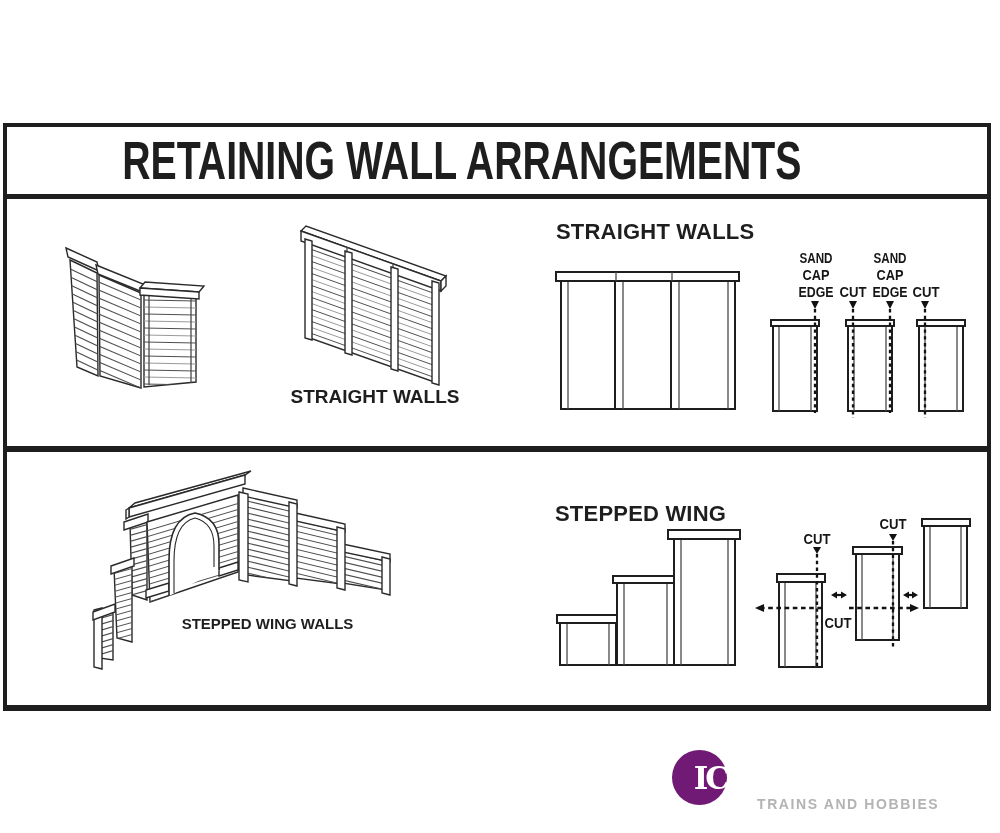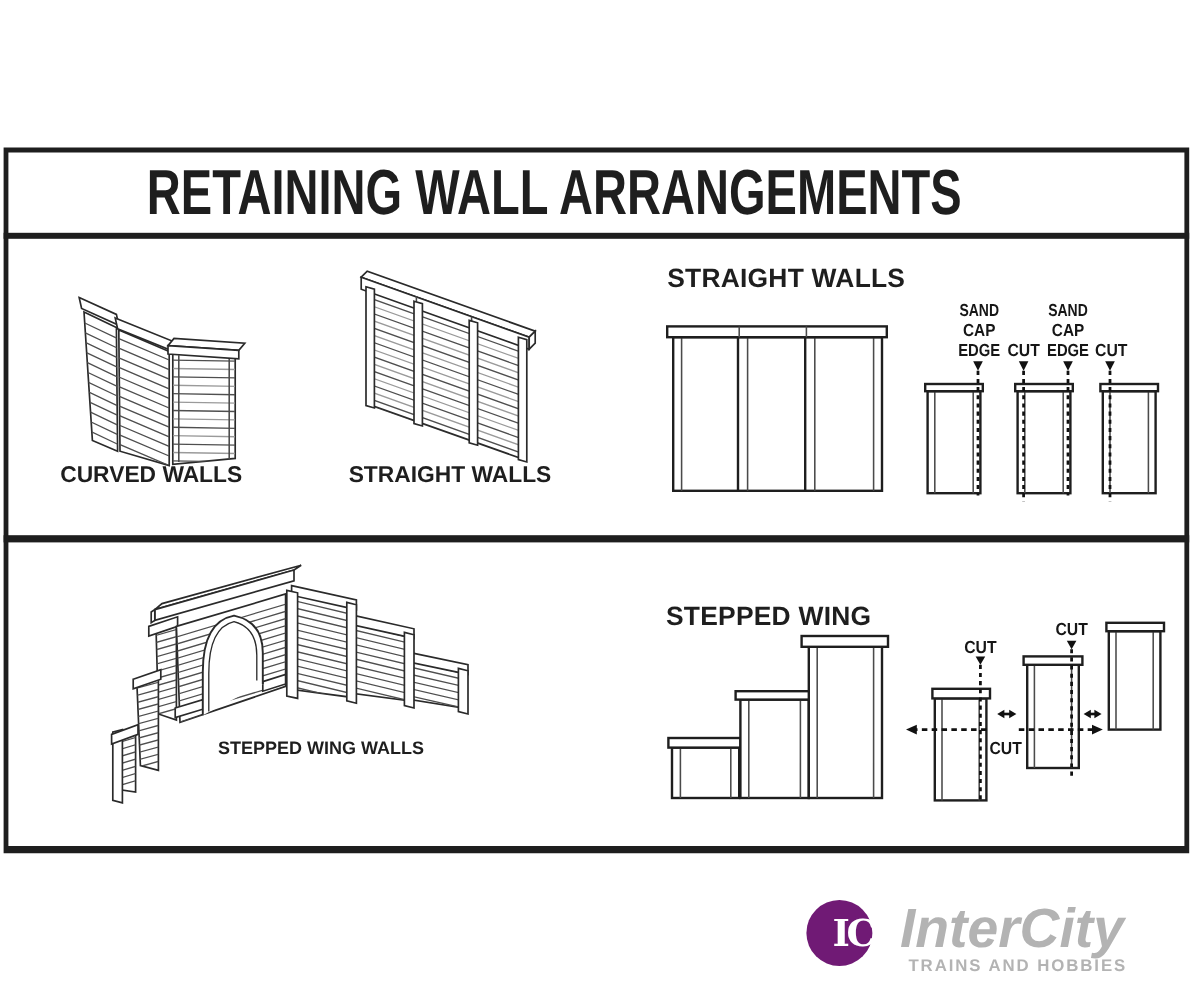--- a/index.html
+++ b/index.html
@@ -80,21 +80,20 @@
       <g clip-path="url(#cw3)">
         <path class="slat" d="M92,64 L152,65 M92,78 L152,79 M92,92 L152,93 M92,106 L152,107 M92,120 L152,121 M92,134 L152,135 M92,148 L152,149"></path>
         <path class="slatg" d="M92,71 L152,72 M92,85 L152,86 M92,99 L152,100 M92,113 L152,114 M92,127 L152,128 M92,141 L152,142"></path>
       </g>
       <line class="inner" x1="101" y1="60" x2="101" y2="149"></line>
       <line class="inner" x1="143" y1="61" x2="143" y2="147"></line>
       <polygon class="outline-thin" points="92,52 97,46 156,50 151,56"></polygon>
       <polygon class="outline-thin" points="92,52 151,56 151,63 92,59"></polygon>
     </g>
   </svg>
-  <div class="caption" style="left:26px;top:386px;width:200px;">CURVED WALLS</div>
 
   <svg style="left:285px;top:215px;" width="185" height="190" viewBox="0 0 185 190">
     <defs>
       <clipPath id="iso">
           <polygon points="21,27 153,74 152,168 22,122"></polygon>
         </clipPath>
     </defs>
     <polygon class="outline-thin" points="21,27 153,74 152,168 22,122"></polygon>
     <g clip-path="url(#iso)">
       <path class="slat" d="M14,30 L162,83 M14,42 L162,95 M14,54 L162,107 M14,66 L162,119 M14,78 L162,131 M14,90 L162,143 M14,102 L162,155 M14,114 L162,167"></path>
@@ -339,16 +338,15 @@
     </g>
 
     <text class="lbl" x="67" y="34" textLength="27" lengthAdjust="spacingAndGlyphs">CUT</text>
     <text class="lbl" x="143" y="19" textLength="27" lengthAdjust="spacingAndGlyphs">CUT</text>
     <text class="lbl" x="88" y="118" textLength="27" lengthAdjust="spacingAndGlyphs">CUT</text>
   </svg>
 
   <div class="logo-mark">
     <span>IC</span>
   </div>
-  <div class="logo-name">InterCity</div>
   <div class="logo-tagline">TRAINS AND HOBBIES</div>
 
 </div>
 
 </body></html>

